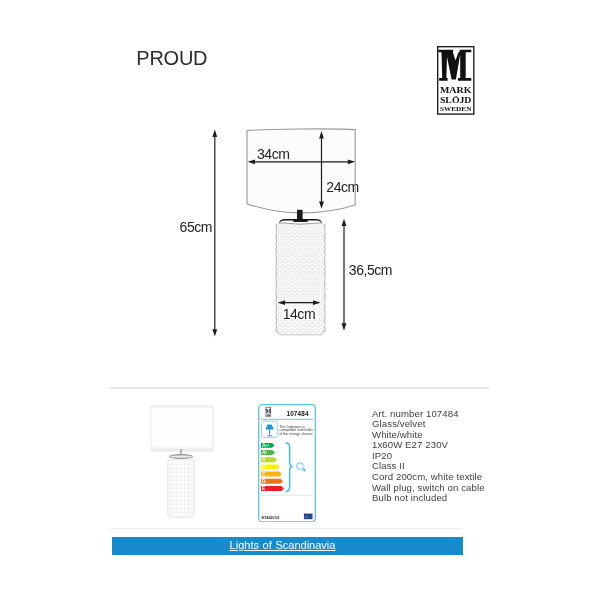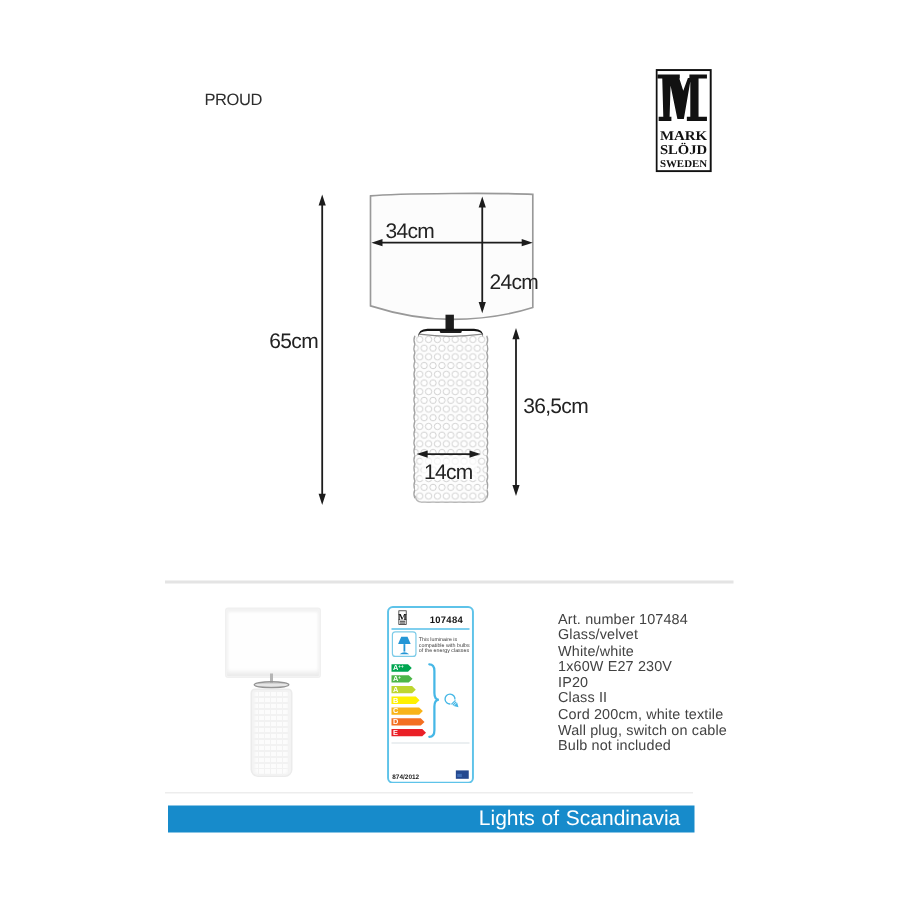--- a/index.html
+++ b/index.html
@@ -2,21 +2,21 @@
 <html><head>
 <meta charset="utf-8">
 <style>
   html,body{margin:0;padding:0;width:600px;height:600px;background:#ffffff;
     font-family:"Liberation Sans", sans-serif;}
   .abs{position:absolute;}
 </style>
 </head>
 <body>
 
-<div class="abs" style="left:136.3px;top:61px;font-size:11px;letter-spacing:-0.25px;color:#2d2d2d;">PROUD</div>
+<div class="abs" style="left:136.3px;top:47px;font-size:20px;letter-spacing:-0.25px;color:#2d2d2d;">PROUD</div>
 
 <svg class="abs" style="left:437px;top:45.5px;" width="37.5" height="69" viewBox="0 0 37.5 69">
   <rect x="0.7" y="0.7" width="36.1" height="67.4" fill="#fff" stroke="#111" stroke-width="1.3"></rect>
   <path fill="#111" d="M1.3,3.7 H16.2 V6.3 H1.3 Z M22.6,3.7 H34.3 V6.3 H22.6 Z M2.1,31.9 H10.6 V34.7 H2.1 Z M20.9,31.9 H34.3 V34.7 H20.9 Z M23.2,6 H28.7 V32.2 H23.2 Z M4.5,6 L10.2,6 L9.4,32.2 L5.2,32.2 Z M9.0,6 L15.8,6 L18.5,14.5 L21.6,6 L23.6,6 L18.9,33.4 L14.6,33.4 Z"></path>
   <text x="18.7" y="47" font-family="Liberation Serif, serif" font-weight="bold" font-size="9" fill="#111" text-anchor="middle" textLength="31.5" lengthAdjust="spacingAndGlyphs">MARK</text>
   <text x="18.7" y="56.8" font-family="Liberation Serif, serif" font-weight="bold" font-size="9" fill="#111" text-anchor="middle" textLength="31.5" lengthAdjust="spacingAndGlyphs">SLÖJD</text>
   <text x="18.7" y="65.3" font-family="Liberation Serif, serif" font-weight="bold" font-size="7" fill="#111" text-anchor="middle" textLength="31.5" lengthAdjust="spacingAndGlyphs">SWEDEN</text>
 </svg>
 
 <svg class="abs" style="left:0;top:0;" width="600" height="600" viewBox="0 0 600 600">
@@ -150,13 +150,13 @@
   1x60W E27 230V<br>
   IP20<br>
   Class II<br>
   Cord 200cm, white textile<br>
   Wall plug, switch on cable<br>
   Bulb not included
 </div>
 
 <div class="abs" style="left:110px;top:528px;width:352px;height:1px;background:#ededed;"></div>
 
-<div class="abs" style="left:111.5px;top:537px;width:351px;height:17.5px;background:#178bcb;color:#fff;font-size:14px;line-height:17.5px;text-align:right;padding-right:9px;box-sizing:border-box;word-spacing:0.6px;">Lights of Scandinavia</div>
+<div class="abs" style="left:111.5px;top:537px;width:351px;height:17.5px;background:#178bcb;color:#fff;font-size:11px;line-height:17.5px;text-align:center;padding-right:9px;box-sizing:border-box;word-spacing:0.6px;text-decoration:underline;">Lights of Scandinavia</div>
 
 </body></html>

